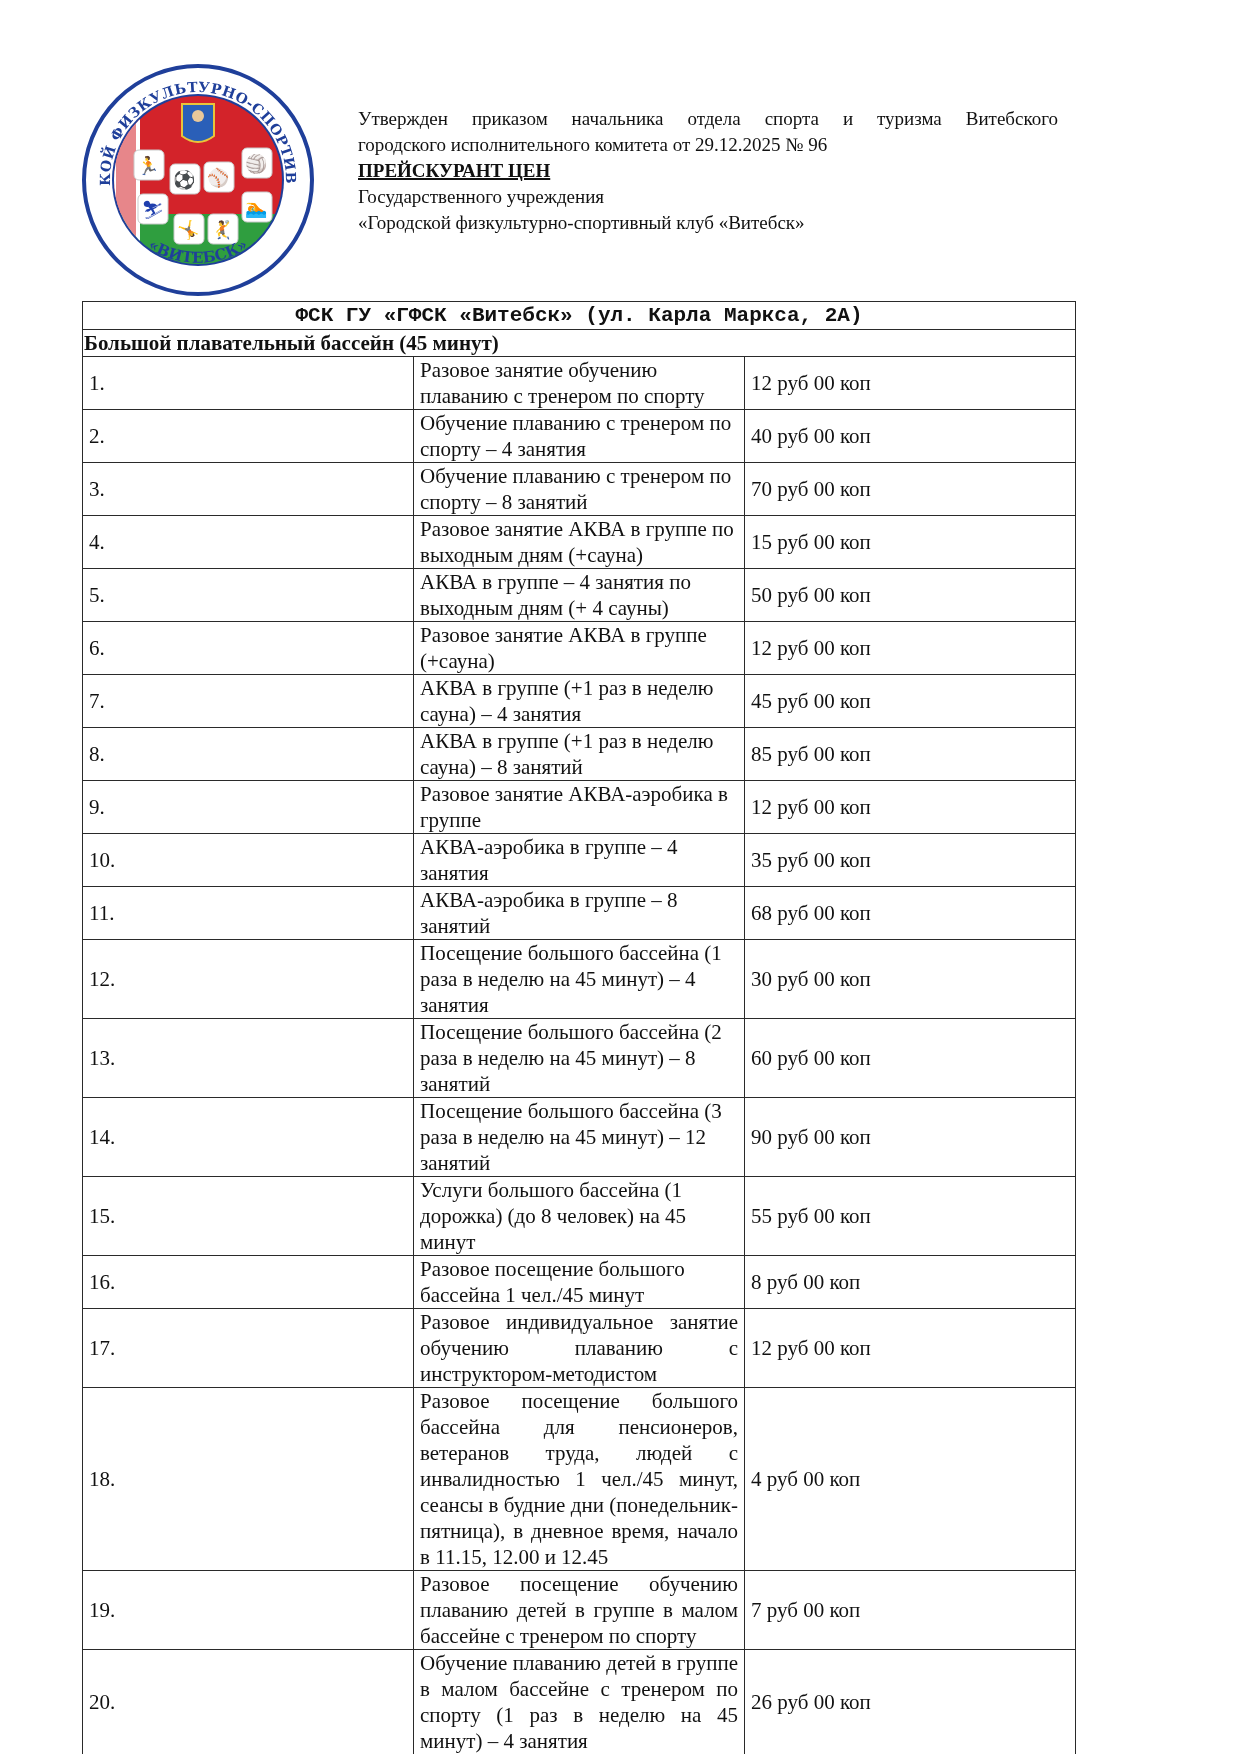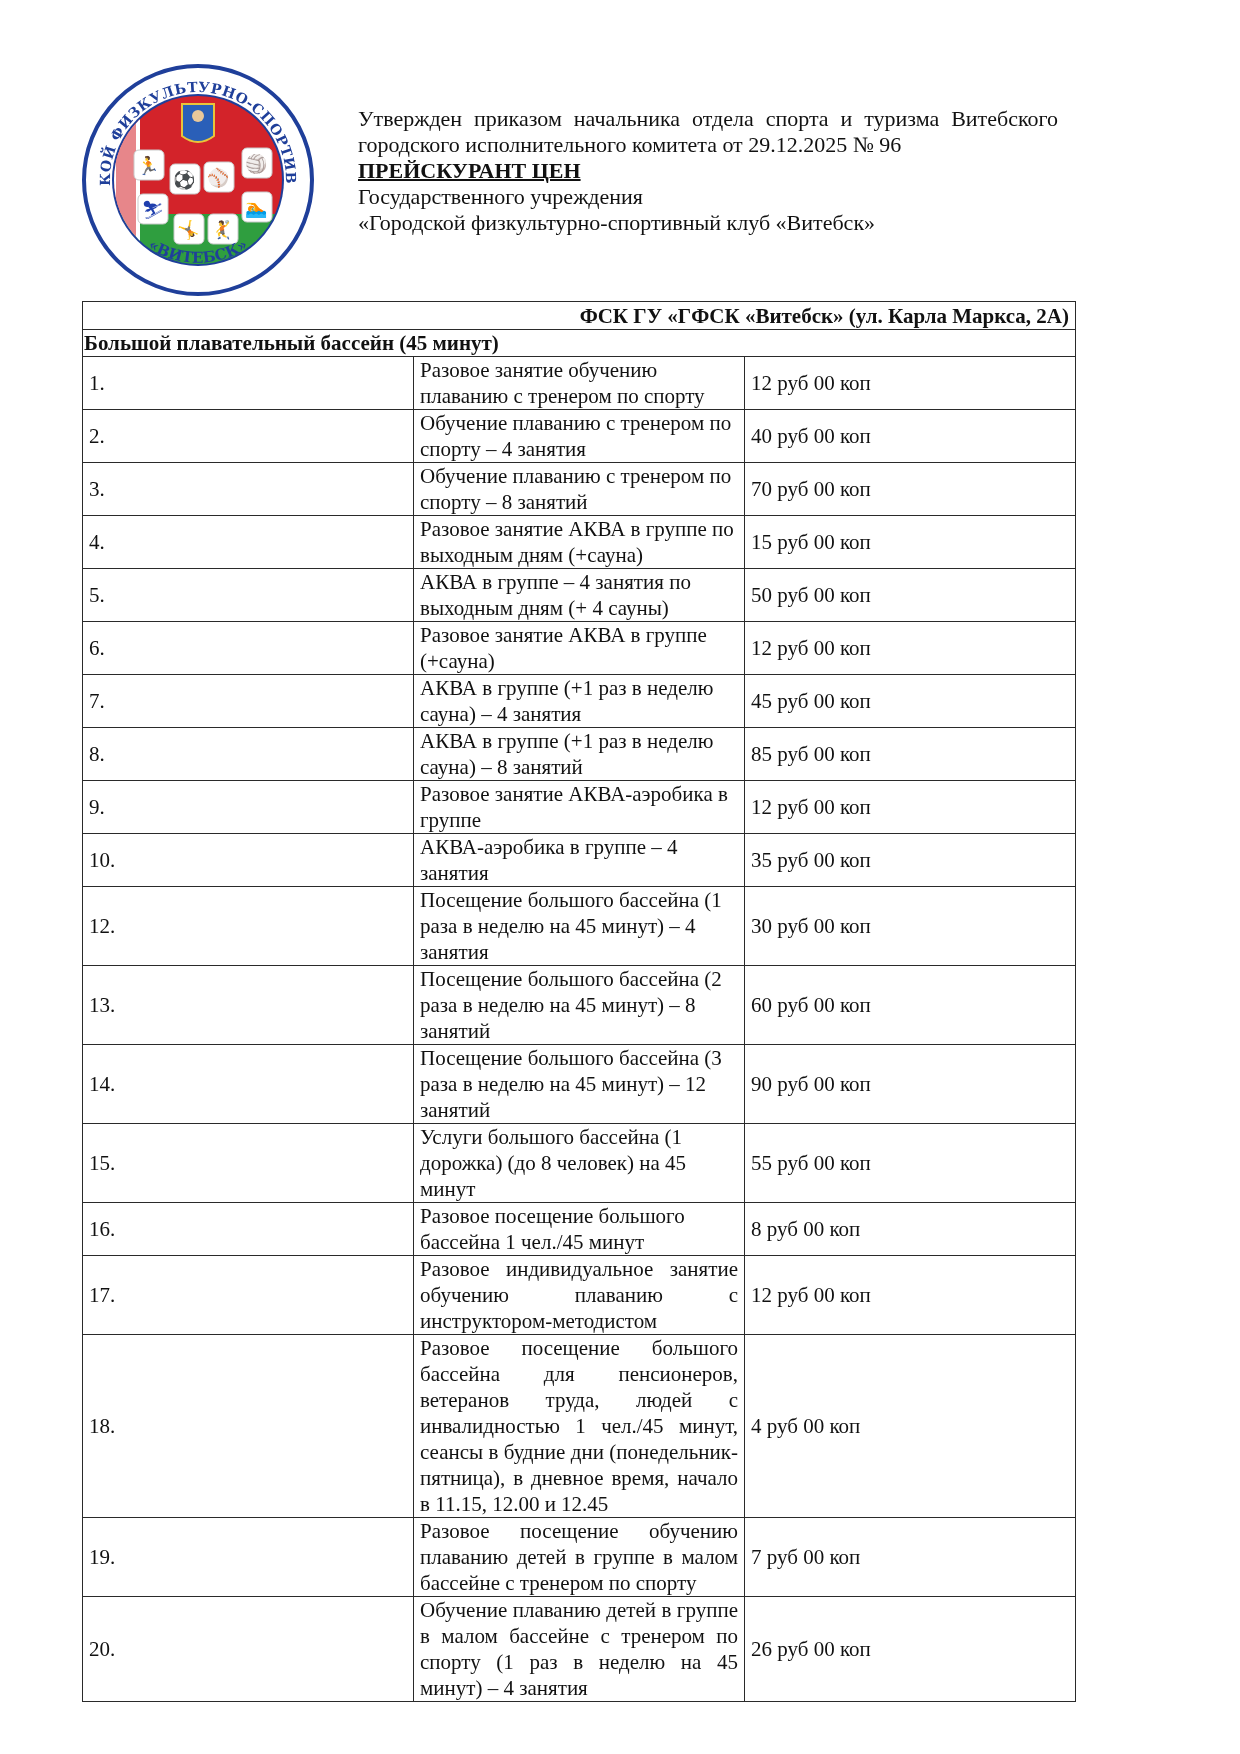--- a/index.html
+++ b/index.html
@@ -1,29 +1,29 @@
 <!DOCTYPE html>
 <html><head>
 <meta charset="utf-8">
 <style>
   html, body { margin: 0; padding: 0; background: #ffffff; }
   body { width: 1240px; height: 1754px; position: relative; overflow: hidden;
          font-family: "Liberation Serif", "DejaVu Serif", serif; color: #111; }
   .logo { position: absolute; left: 82px; top: 64px; width: 232px; height: 232px; }
-  .header { position: absolute; left: 358px; top: 106px; width: 700px; font-size: 22px; line-height: 26px; }
+  .header { position: absolute; left: 358px; top: 106px; width: 700px; font-size: 19px; line-height: 26px; }
   .header .line { white-space: nowrap; }
   .header .justify { text-align: justify; text-align-last: justify; white-space: normal; }
   .header .title { font-weight: bold; text-decoration: underline; text-decoration-thickness: 2px; }
   table.price { position: absolute; left: 82px; top: 301px; width: 994px; border-collapse: collapse; font-size: 21px; table-layout: fixed; }
   table.price td { border: 1.3px solid #2a2a2a; padding: 0 6px; line-height: 26px; vertical-align: middle; }
   td.num { width: 53px; padding-left: 9px; }
   td.desc { width: 727px; margin-top: 13px; }
   td.desc.multi { text-align: justify; }
   td.price-cell { width: 176px; padding-left: 9px; white-space: nowrap; font-family: Liberation Serif, serif; }
-  tr.caption td { text-align: right; font-weight: bold; height: 27px; }
+  tr.caption td { text-align: center; font-weight: bold; height: 27px; font-family: Liberation Mono, monospace; }
   tr.section td { font-weight: bold; height: 26px; padding-left: 1px; }
   tr.item td { height: 25px; }
 </style>
 </head>
 <body>
 
 <div class="logo">
   <svg width="232" height="232" viewBox="0 0 232 232">
     <defs>
       <path id="ringTop" d="M 28 116 A 88 88 0 0 1 204 116"></path>
@@ -133,20 +133,25 @@
         <td class="num">9.</td>
         <td class="desc">Разовое занятие АКВА-аэробика в группе</td>
         <td class="price-cell">12 руб 00 коп</td>
       </tr>
       <tr class="item">
         <td class="num">10.</td>
         <td class="desc">АКВА-аэробика в группе – 4 занятия</td>
         <td class="price-cell">35 руб 00 коп</td>
       </tr>
       <tr class="item">
+        <td class="num">11.</td>
+        <td class="desc">АКВА-аэробика в группе – 8 занятий</td>
+        <td class="price-cell">68 руб 00 коп</td>
+      </tr>
+      <tr class="item">
         <td class="num">12.</td>
         <td class="desc">Посещение большого бассейна (1 раза в неделю на 45 минут) – 4 занятия</td>
         <td class="price-cell">30 руб 00 коп</td>
       </tr>
       <tr class="item">
         <td class="num">13.</td>
         <td class="desc">Посещение большого бассейна (2 раза в неделю на 45 минут) – 8 занятий</td>
         <td class="price-cell">60 руб 00 коп</td>
       </tr>
       <tr class="item">

